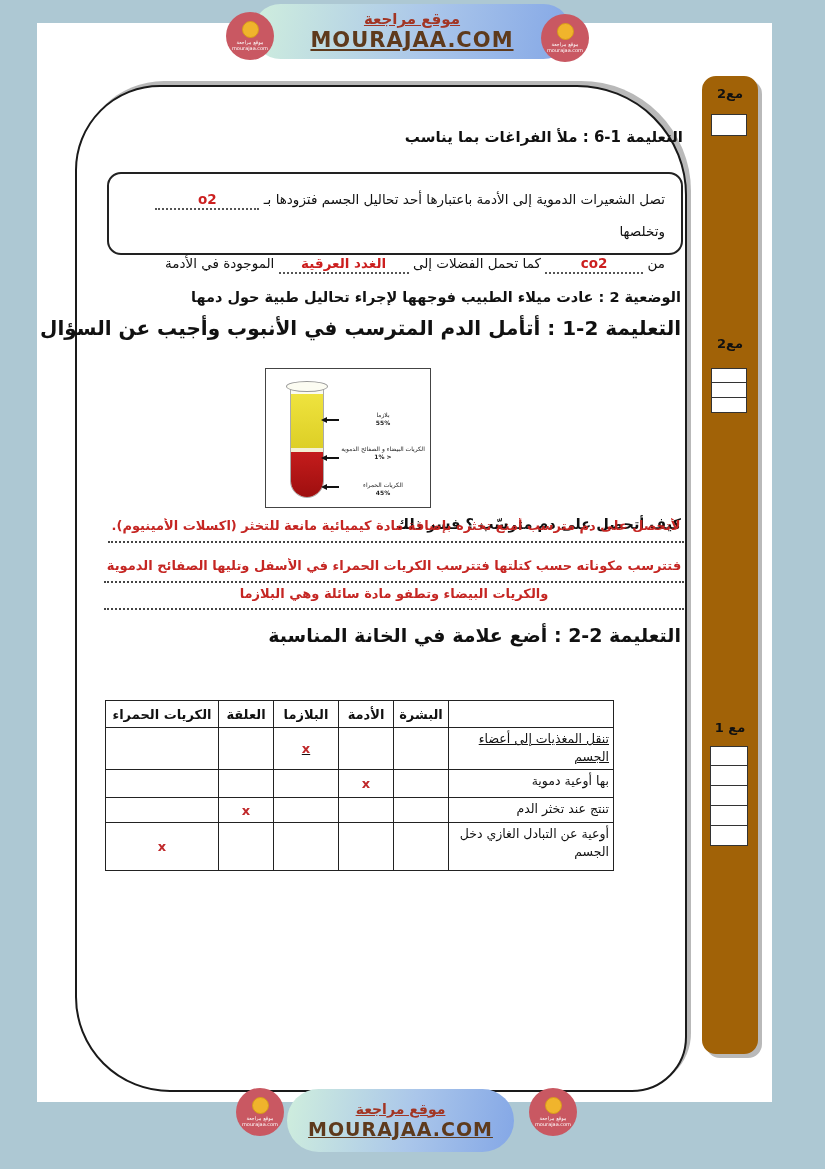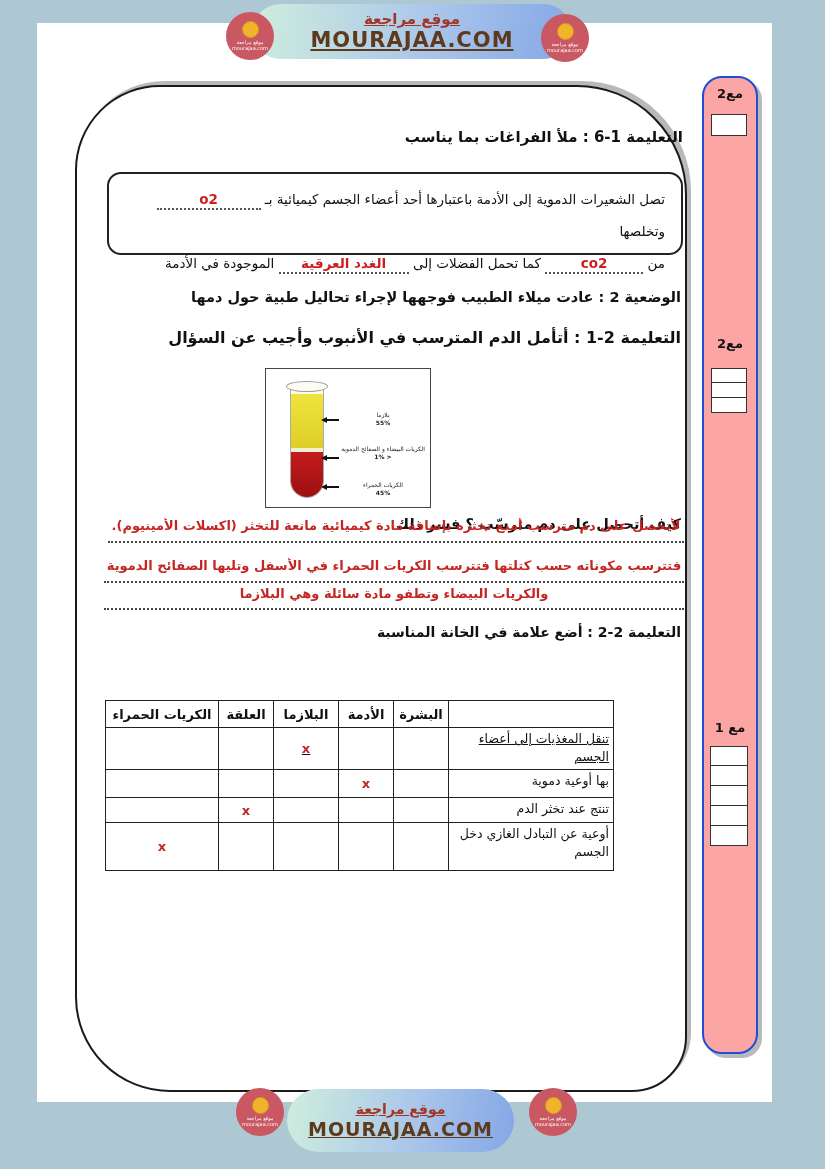--- a/index.html
+++ b/index.html
@@ -19,22 +19,22 @@
   .banner-bottom .en{font-size:19px;}
 
   .badge{position:absolute;width:48px;height:48px;border-radius:50%;background:#c95862;
          display:flex;flex-direction:column;align-items:center;justify-content:center;text-align:center;}
   .badge .dot{width:15px;height:15px;border-radius:50%;background:#f0b42c;border:1px solid #d69b1a;
               margin-bottom:2px;display:flex;align-items:center;justify-content:center;font-size:5px;color:#8a2a2a;}
   .badge .t1{font-size:5px;color:#ffffff;line-height:1.1;}
   .badge .t2{font-size:5px;color:#ffffff;line-height:1.1;}
 
   
-  .marks-col{position:absolute;left:702px;top:76px;width:52px;height:974px;background:#fca5a5;
-             border:2px solid #1d4ed8;border-radius:20px;box-shadow:4px 4px 0 #b9b9b9;}
+  .marks-col{position:absolute;left:702px;top:76px;width:52px;height:974px;background:#a16207;
+             border:2px solid #a16207;border-radius:14px;box-shadow:4px 4px 0 #b9b9b9;}
   .mc-label{position:absolute;width:100%;text-align:center;font-weight:bold;font-size:13px;direction:rtl;color:#111;}
   .mc-box{position:absolute;border:1.5px solid #333;background:#fff;box-sizing:border-box;}
   .mc-stack{position:absolute;box-sizing:border-box;}
   .mc-stack .cell{border:1px solid #333;border-top:none;background:#fff;box-sizing:border-box;}
   .mc-stack .cell:first-child{border-top:1px solid #333;}
 
   
   .main-frame{position:absolute;left:75px;top:85px;width:612px;height:1007px;background:#ffffff;
               border:2px solid #1a1a1a;border-radius:85px 110px 55px 95px;
               box-shadow:4px -4px 0 #b9b9b9;box-sizing:border-box;}
@@ -107,33 +107,33 @@
       <div class="cell" style="height:20px;"></div>
       <div class="cell" style="height:20px;"></div>
       <div class="cell" style="height:20px;"></div>
       <div class="cell" style="height:20px;"></div>
     </div>
   </div>
 
   <div class="h-bold rtl" style="right:142px;top:128px;">التعليمة 1-6 : ملأ الفراغات بما يناسب</div>
 
   <div class="fill-box">
-    <span>تصل الشعيرات الدموية إلى الأدمة  باعتبارها أحد أعضاء الجسم كيميائية بـ</span>
+    <span>تصل الشعيرات الدموية إلى الأدمة  باعتبارها أحد تحاليل الجسم فتزودها بـ</span>
     <span class="blank b1">o2</span>
     <span>وتخلصها</span>
     <br>
     <span>من</span>
     <span class="blank b2">co2</span>
     <span>كما تحمل الفضلات إلى</span>
     <span class="blank b3">الغدد العرقية</span>
     <span>الموجودة في الأدمة</span>
   </div>
 
   <div class="h-bold rtl" style="right:144px;top:289px;font-size:14.5px;">الوضعية 2 : عادت ميلاء الطبيب فوجهها لإجراء تحاليل طبية حول دمها</div>
-  <div class="h-bold rtl" style="right:144px;top:328px;font-size:16px;">التعليمة 2-1 : أتأمل الدم المترسب في الأنبوب وأجيب عن السؤال</div>
+  <div class="h-bold rtl" style="right:144px;top:316px;font-size:20px;">التعليمة 2-1 : أتأمل الدم المترسب في الأنبوب وأجيب عن السؤال</div>
 
   <div class="fig-box">
     <div class="tube">
       <div class="tube-body">
         <div class="layer-air"></div>
         <div class="layer-plasma"></div>
         <div class="layer-buffy"></div>
         <div class="layer-rbc"></div>
       </div>
       <div class="tube-rim"></div>
@@ -153,21 +153,21 @@
       <div>الكريات الحمراء</div>
       <div class="pct">45%</div>
     </div>
   </div>
 
   <div class="h-bold rtl" style="right:144px;top:500px;font-size:14.5px;margin-top:16px;">كيف أتحصل على دم مترسّب ؟ فسر ذلك</div>
   <div class="ans" style="left:108px;top:518px;width:576px;height:23px;">لأتحصل على دم مترسب أمنع تخثره بإضافة مادة كيميائية مانعة للتخثر (اكسلات الأمينيوم).</div>
   <div class="ans" style="left:104px;top:558px;width:580px;height:23px;">فتترسب مكوناته حسب كتلتها فتترسب الكريات الحمراء في الأسفل وتليها الصفائح الدموية</div>
   <div class="ans" style="left:104px;top:586px;width:580px;height:22px;">والكريات البيضاء وتطفو مادة سائلة وهي البلازما</div>
 
-  <div class="h-bold rtl" style="right:144px;top:624px;font-size:14px;">التعليمة 2-2 : أضع علامة في الخانة المناسبة</div>
+  <div class="h-bold rtl" style="right:144px;top:624px;font-size:19px;">التعليمة 2-2 : أضع علامة في الخانة المناسبة</div>
 
   <table class="blood-table">
     <colgroup>
       <col class="col-stmt">
         <col class="col-b">
         <col class="col-a">
         <col class="col-p">
         <col class="col-l">
         <col class="col-k">
     </colgroup>

